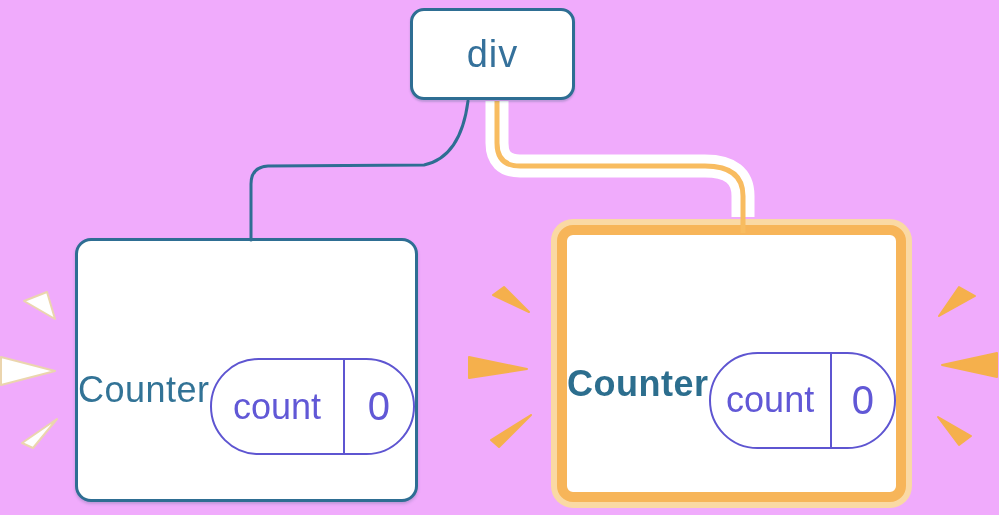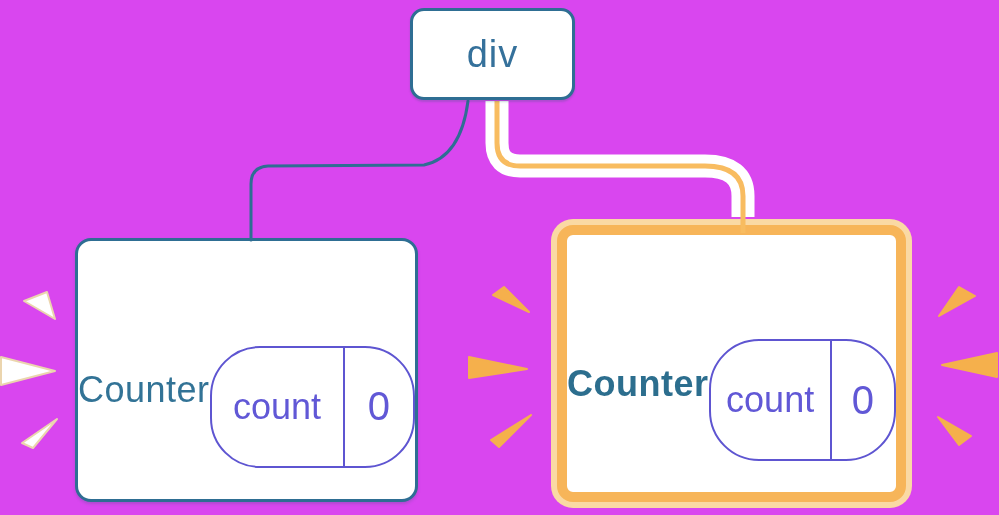--- a/index.html
+++ b/index.html
@@ -2,21 +2,21 @@
 <html style="--steel-blue: #2E6E93; --text-blue: #35719B; --title-left: #327396; --title-right: #2C6E8E; --indigo: #5E55D1; --indigo-text: #6158D6; --orange-border: #F7B559; --orange-pale: #FAD9A4; --orange-core: #F8BC60; --orange-spark: #F5B04C; --spark-outline: #EBD5AE;"><head>
 <meta charset="utf-8">
 <style>
   :root{
     --steel-blue:#2E6E93; --text-blue:#35719B; --title-left:#327396; --title-right:#2C6E8E;
     --indigo:#5E55D1; --indigo-text:#6158D6;
     --orange-border:#F7B559; --orange-pale:#FAD9A4; --orange-core:#F8BC60; --orange-spark:#F5B04C;
     --spark-outline:#EBD5AE;
   }
   html,body{margin:0;padding:0;background:#fff;}
-  .stage{position:relative;width:999px;height:515px;background:#d946ef;overflow:hidden;
+  .stage{position:relative;width:999px;height:515px;background:#f0abfc;overflow:hidden;
          font-family:"Liberation Sans",sans-serif;}
   
   .node-root{position:absolute;left:410px;top:8px;width:165px;height:92px;background:#fff;
              border:3px solid var(--steel-blue);border-radius:14px;z-index:3;box-sizing:border-box;
              display:flex;align-items:center;justify-content:center;
              box-shadow:0 2px 2px rgba(46,90,115,.25);}
   .node-root .label{font-size:38px;color:var(--text-blue);font-weight:500;letter-spacing:1px;}
   
   svg.connectors{position:absolute;left:0;top:0;z-index:2;pointer-events:none;}
   .blue-line{fill:none;stroke:var(--steel-blue);stroke-width:3;stroke-linecap:round;}
@@ -28,21 +28,21 @@
   .card{position:absolute;background:#fff;box-sizing:border-box;z-index:1;
         display:flex;flex-direction:row;align-items:center;}
   .card-left{left:75px;top:238px;width:343px;height:264px;border:3px solid var(--steel-blue);
              border-radius:16px;box-shadow:0 2px 3px rgba(46,90,115,.25);padding-top:40px;}
   .card-right{left:557px;top:225px;width:349px;height:277px;border:10px solid var(--orange-border);
               border-radius:16px;box-shadow:0 0 0 6px var(--orange-pale);padding-top:40px;}
   .card-title{font-size:36px;line-height:50px;letter-spacing:.5px;}
   .card-left  .card-title{color:var(--title-left);font-weight:500;}
   .card-right .card-title{color:var(--title-right);font-weight:700;}
   
-  .pill{display:flex;align-items:stretch;height:122px;border:2px solid var(--indigo);
+  .pill{display:flex;align-items:stretch;height:97px;border:2px solid var(--indigo);
         border-radius:50px;box-sizing:border-box;margin-top:33px;background:#fff;}
   .card-left  .pill{width:270px;}
   .card-right .pill{width:260px;}
   .pill-key{flex:0 0 65%;display:flex;align-items:center;justify-content:center;
             font-size:36px;color:var(--indigo-text);}
   .pill-value{flex:1;display:flex;align-items:center;justify-content:center;
               border-left:2px solid var(--indigo);font-size:40px;color:var(--indigo-text);}
 </style>
 </head>
 <body>

